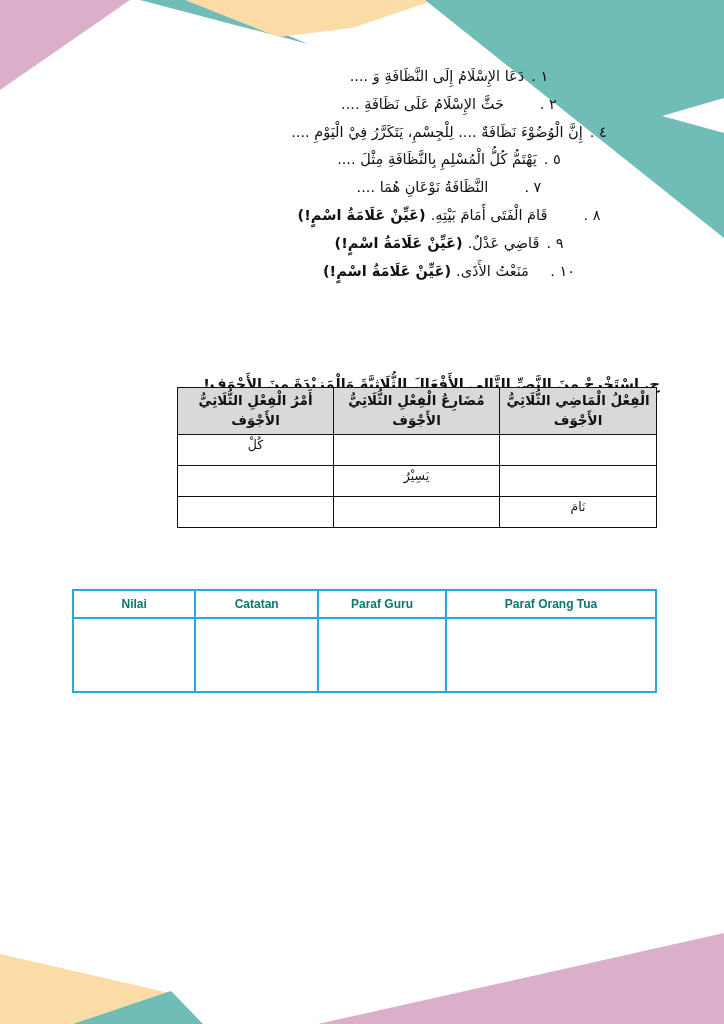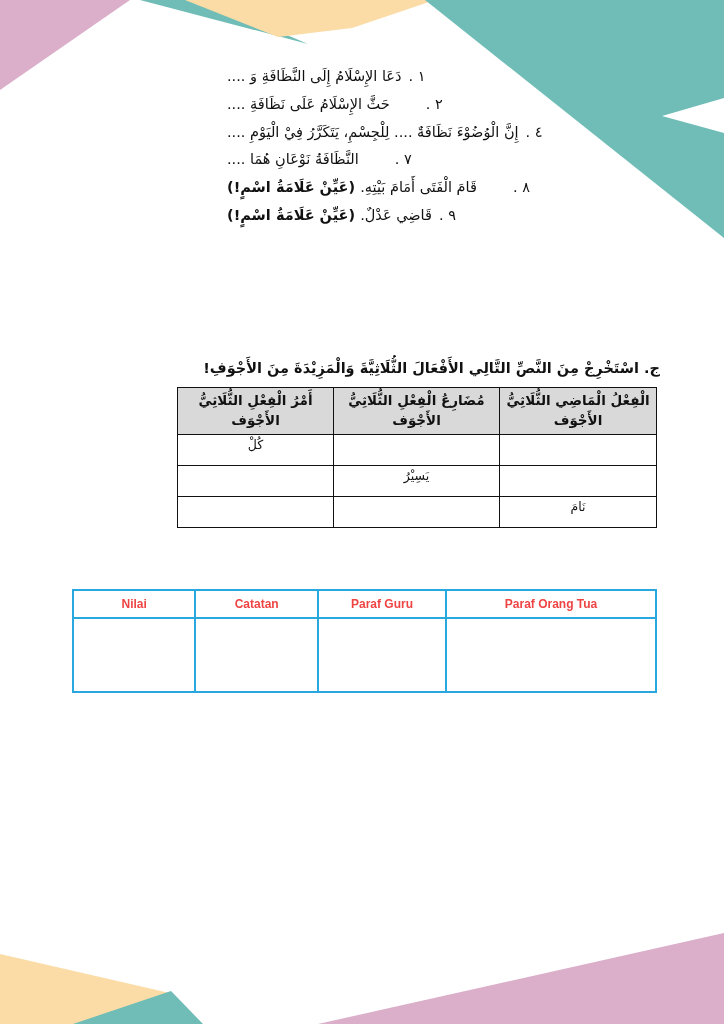--- a/index.html
+++ b/index.html
@@ -3,29 +3,29 @@
 <meta charset="utf-8">
 <style>
   html,body{margin:0;padding:0;background:#ffffff;}
   .page{
     position:relative;width:724px;height:1024px;background:#ffffff;
     overflow:hidden;font-family:"DejaVu Sans",sans-serif;color:#111;
   }
   .deco{position:absolute;left:0;top:0;width:724px;height:1024px;pointer-events:none;}
   
   .qlist{
-    position:absolute;top:63px;right:67px;width:430px;
-    direction:rtl;text-align:left;
+    position:absolute;top:63px;right:60px;width:430px;
+    direction:rtl;text-align:center;
   }
   .qline{font-size:14.5px;line-height:27.8px;white-space:nowrap;}
   .qnum{display:inline-block;margin-left:7px;}
   .qbold{font-weight:bold;}
   
   .sec-heading{
-    position:absolute;top:360px;right:64px;direction:rtl;text-align:right;
+    position:absolute;top:376px;right:64px;direction:rtl;text-align:right;
     font-weight:bold;font-size:14.5px;
   }
   
   .verb-table{
     position:absolute;left:177px;top:387px;width:479px;
     border-collapse:collapse;direction:rtl;table-layout:fixed;
   }
   .verb-table th,.verb-table td{
     border:1.6px solid #111;padding:1px 4px;text-align:center;
   }
@@ -36,21 +36,21 @@
     height:28px;vertical-align:top;font-size:12.5px;line-height:1.4;
   }
   
   .score-table{
     position:absolute;left:72px;top:589px;width:585px;
     border-collapse:collapse;table-layout:fixed;
     font-family:"Liberation Sans","DejaVu Sans",sans-serif;
   }
   .score-table th,.score-table td{border:2.5px solid #29a8df;}
   .score-table th{
-    height:22px;font-size:12px;font-weight:bold;text-align:center;color:#ef4444;
+    height:22px;font-size:12px;font-weight:bold;text-align:center;color:#0f766e;
     background:#ffffff;padding:2px;
   }
   .score-table td{height:70px;background:#ffffff;}
 </style>
 </head>
 <body>
 
 <div class="page">
 
   <svg class="deco" viewBox="0 0 724 1024" xmlns="http://www.w3.org/2000/svg">
@@ -61,23 +61,25 @@
     <polygon points="724,98 724,133 662,116" fill="#ffffff"></polygon>
     <polygon points="0,954 174,994 84,1024 0,1024" fill="#fbdca6"></polygon>
     <polygon points="171,991 203,1024 73,1024" fill="#6fbdb6"></polygon>
     <polygon points="724,933 724,1024 318,1024" fill="#dbaeca"></polygon>
   </svg>
 
   <div class="qlist">
     <div class="qline"><span class="qnum">١ .</span><span class="qtext">دَعَا الإِسْلَامُ إِلَى النَّظَافَةِ وَ ....</span><span class="qbold"></span></div>
     <div class="qline"><span class="qnum">٢ .</span><span class="qtext">  حَثَّ الإِسْلَامُ عَلَى نَظَافَةِ ....</span><span class="qbold"></span></div>
     <div class="qline"><span class="qnum">٤ .</span><span class="qtext">إِنَّ الْوُضُوْءَ نَظَافَةٌ .... لِلْجِسْمِ، يَتَكَرَّرُ فِيْ الْيَوْمِ ....</span><span class="qbold"></span></div>
+    <div class="qline"><span class="qnum">٥ .</span><span class="qtext">يَهْتَمُّ كُلُّ الْمُسْلِمِ بِالنَّظَافَةِ مِثْلَ ....</span><span class="qbold"></span></div>
     <div class="qline"><span class="qnum">٧ .</span><span class="qtext">  النَّظَافَةُ نَوْعَانِ هُمَا ....</span><span class="qbold"></span></div>
     <div class="qline"><span class="qnum">٨ .</span><span class="qtext">  قَامَ الْفَتَى أَمَامَ بَيْتِهِ.</span><span class="qbold"> (عَيِّنْ عَلَامَةُ اسْمٍ!)</span></div>
     <div class="qline"><span class="qnum">٩ .</span><span class="qtext">قَاضِي عَدْلٌ.</span><span class="qbold"> (عَيِّنْ عَلَامَةُ اسْمٍ!)</span></div>
+    <div class="qline"><span class="qnum">١٠ .</span><span class="qtext"> مَنَعْتُ الأَذَى.</span><span class="qbold"> (عَيِّنْ عَلَامَةُ اسْمٍ!)</span></div>
   </div>
 
   <div class="sec-heading">ج. اسْتَخْرِجْ مِنَ النَّصِّ التَّالِي الأَفْعَالَ الثُّلَاثِيَّةَ وَالْمَزِيْدَةَ مِنَ الأَجْوَفِ!</div>
 
   <table class="verb-table">
     <colgroup>
       <col style="width:157px">
         <col style="width:166px">
         <col style="width:156px">
     </colgroup>

